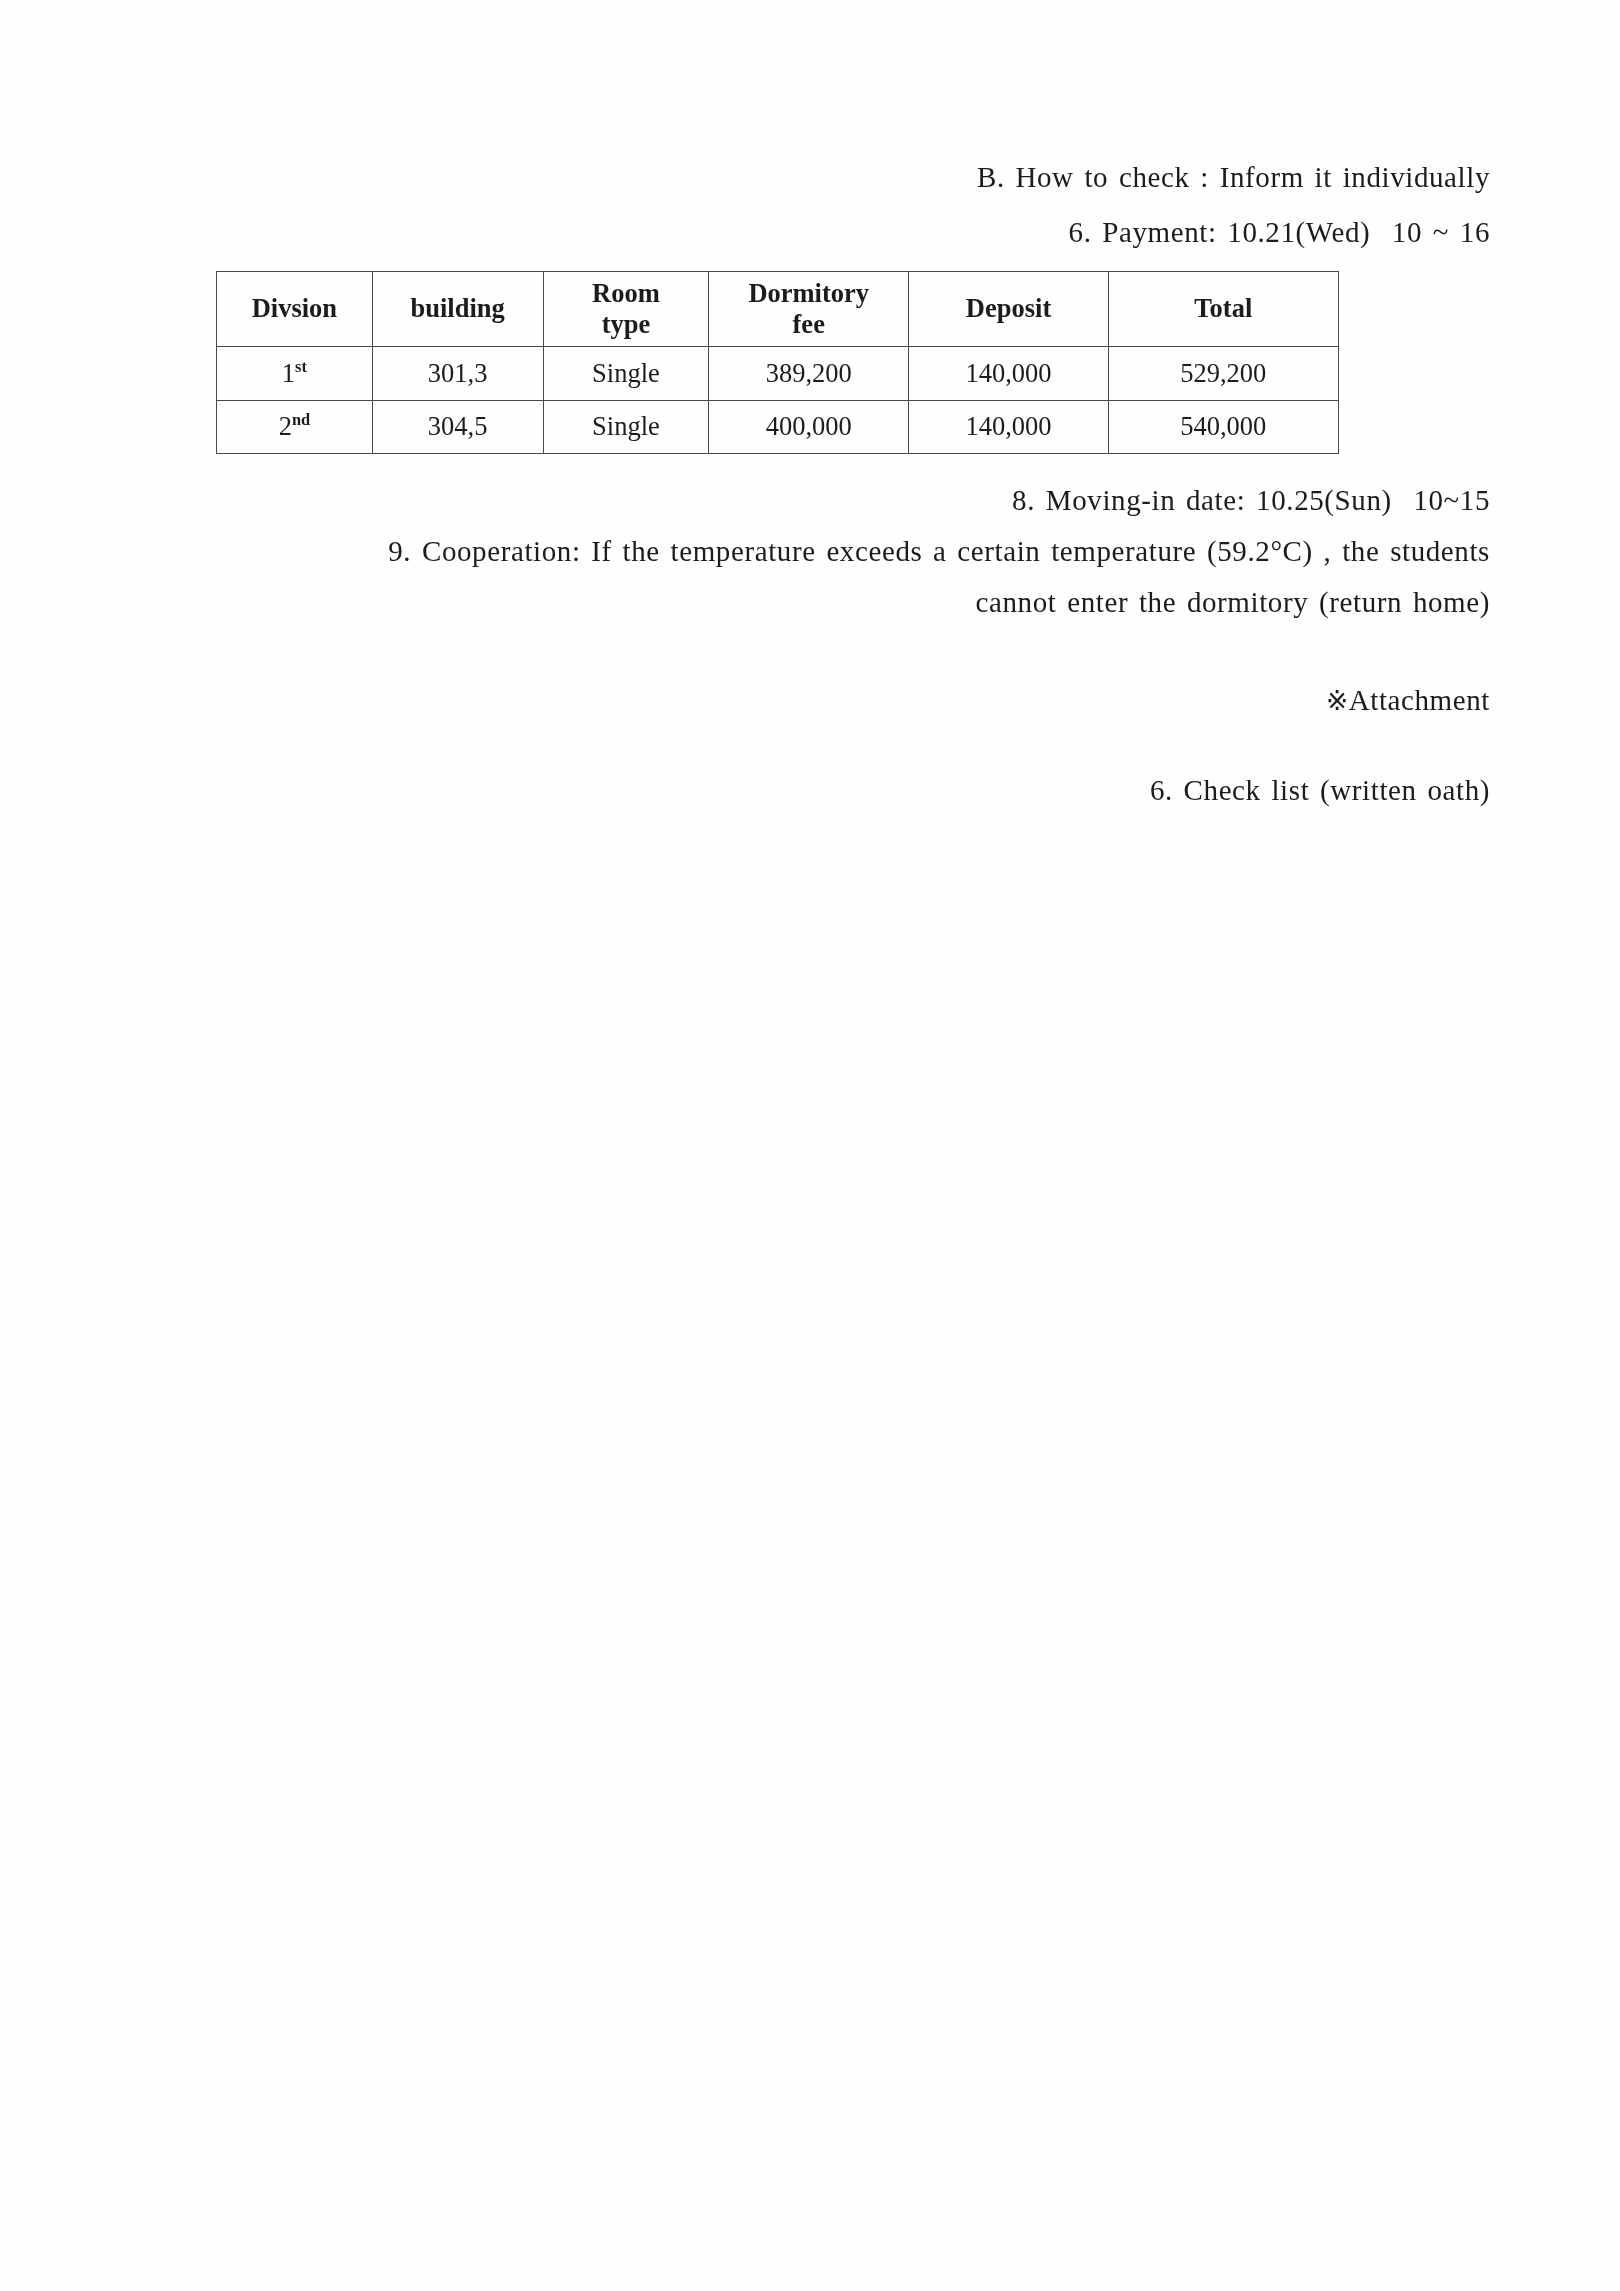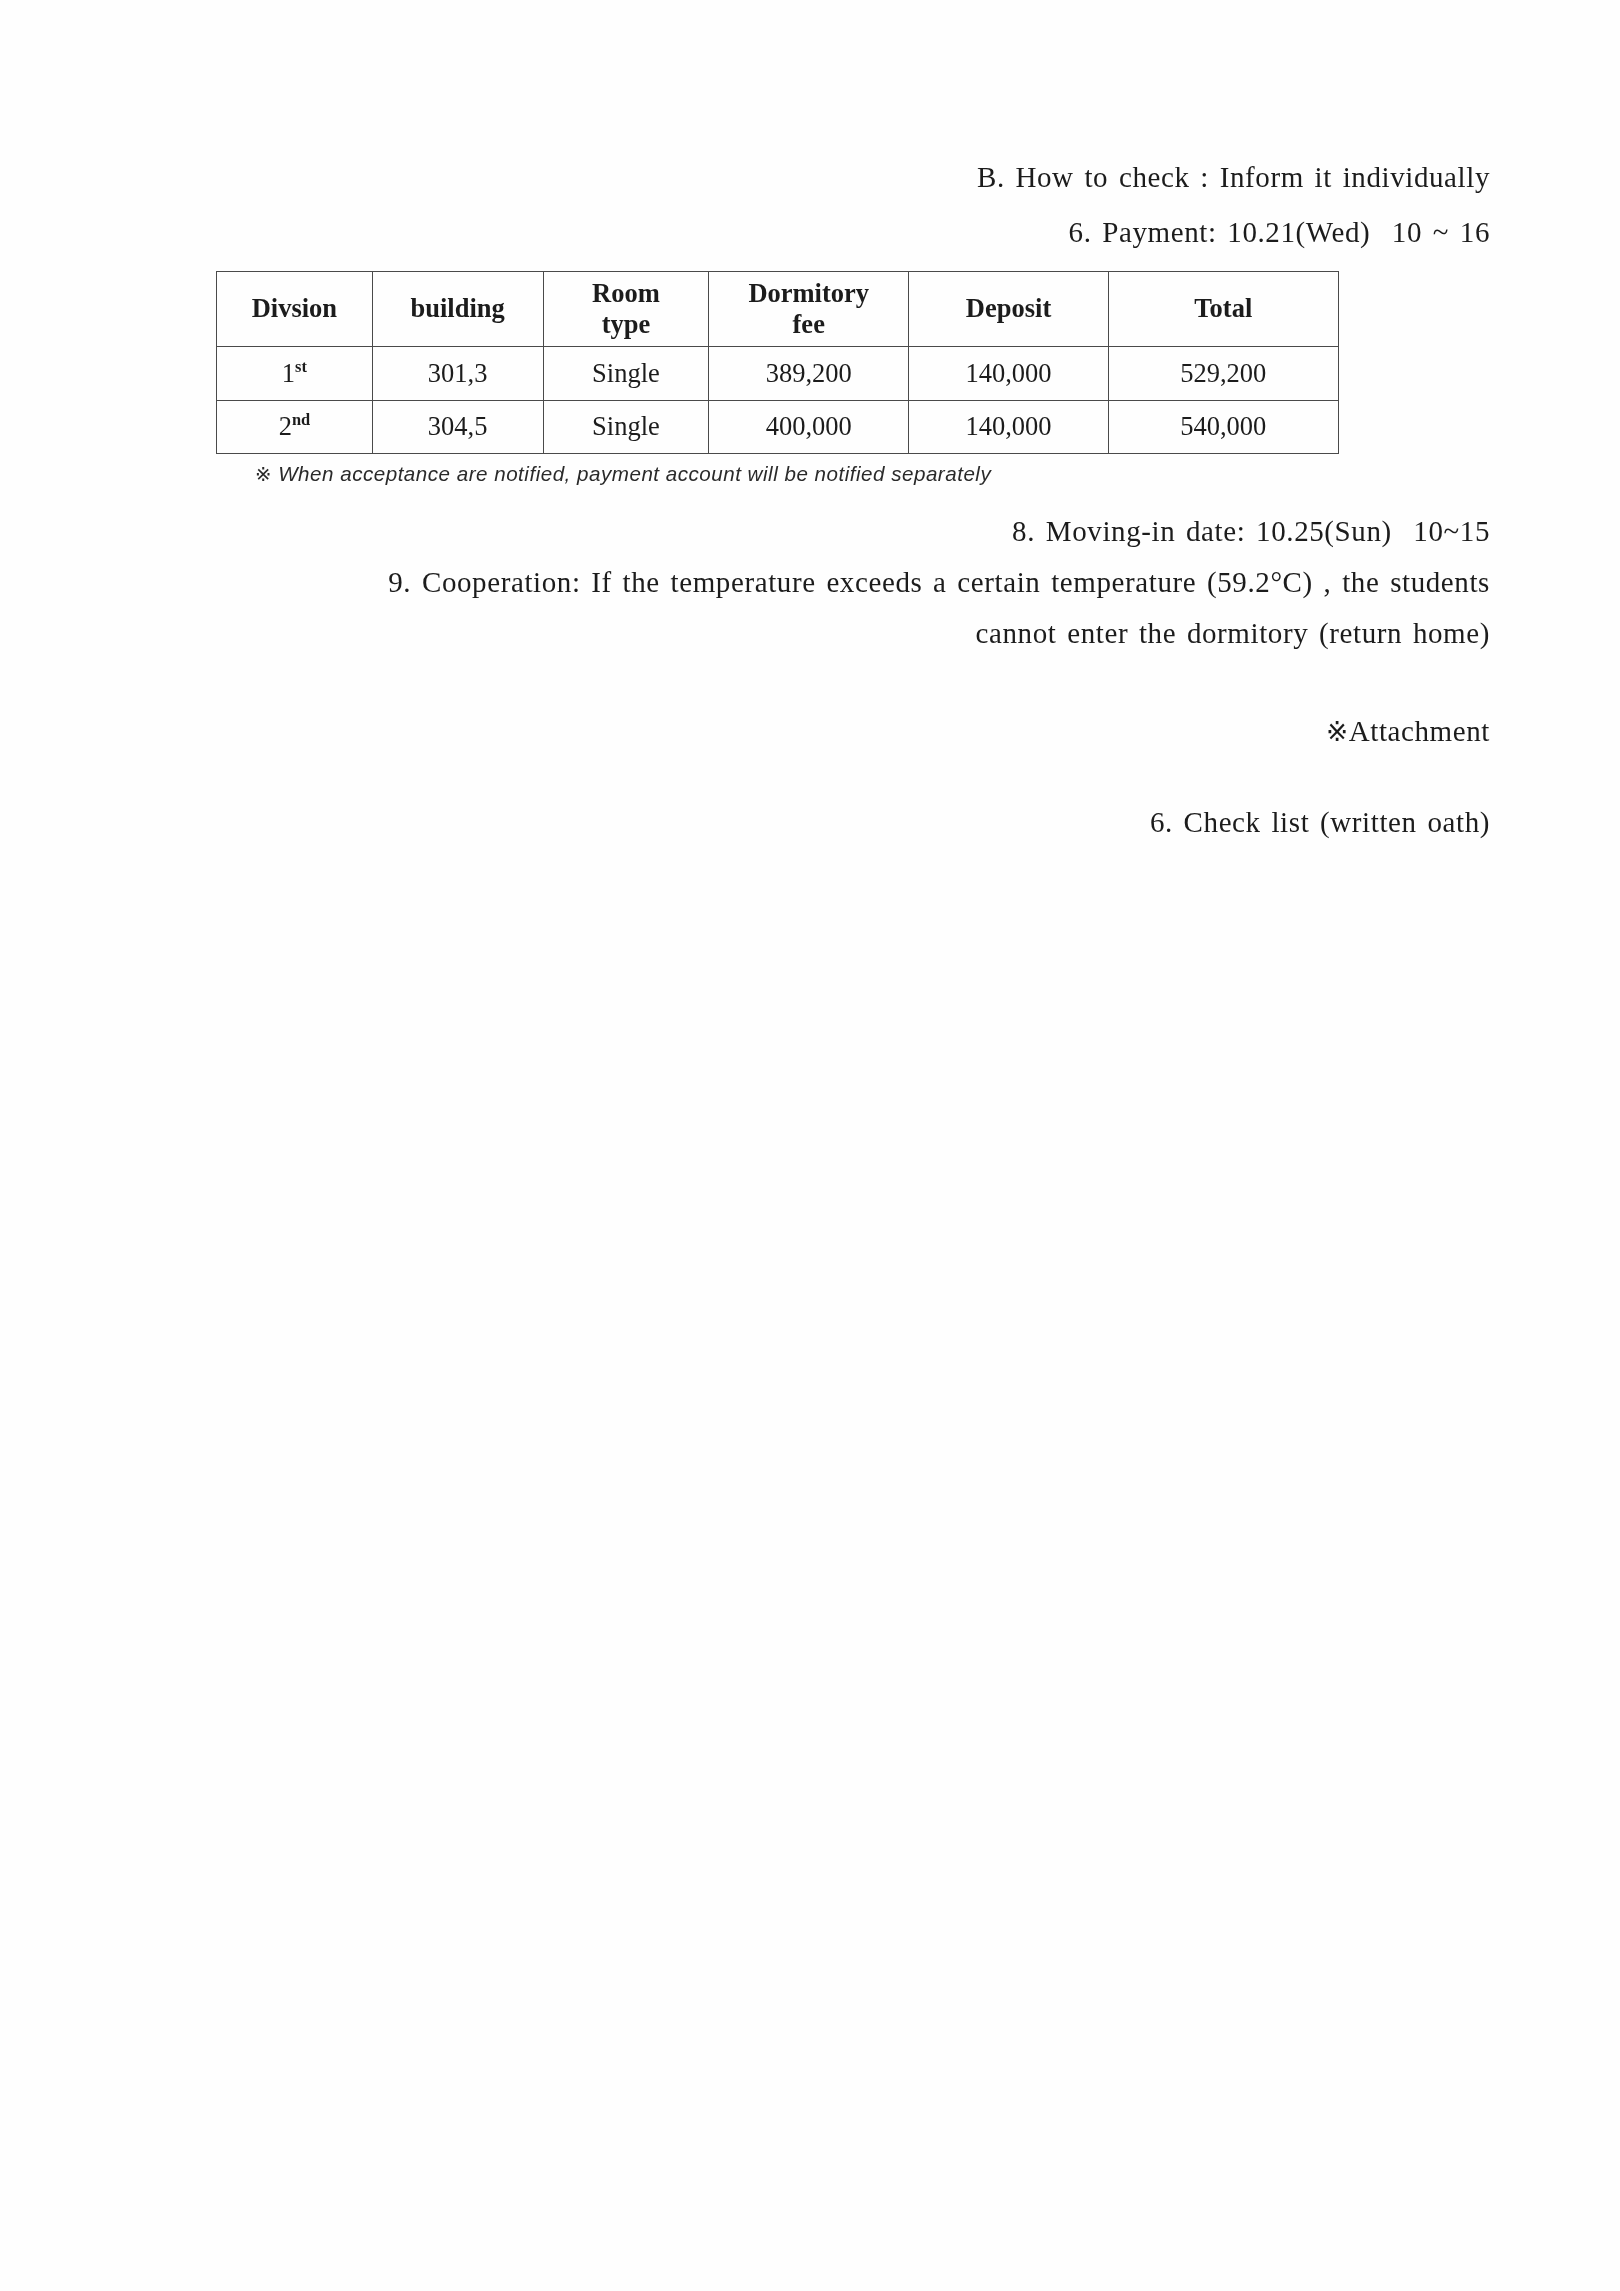--- a/index.html
+++ b/index.html
@@ -168,24 +168,20 @@
             <td>304,5</td>
             <td>Single</td>
             <td>400,000</td>
             <td>140,000</td>
             <td>540,000</td>
           </tr>
         </tbody>
       </table>
     </div>
 
-    <div class="note">
-      <span class="mark">※</span>
-      <span>When acceptance are notified, payment account will be notified separately</span>
-    </div>
 
     <div class="list-block">
       <div class="line numbered">8. Moving-in date: 10.25(Sun)  10~15</div>
       <div class="line numbered">9. Cooperation: If the temperature exceeds a certain temperature (59.2°C) , the students</div>
       <div class="line cont-line">cannot enter the dormitory (return home)</div>
     </div>
 
     <div class="line attach">
       <span class="mark-glyph">※</span><span>Attachment</span>
     </div>

